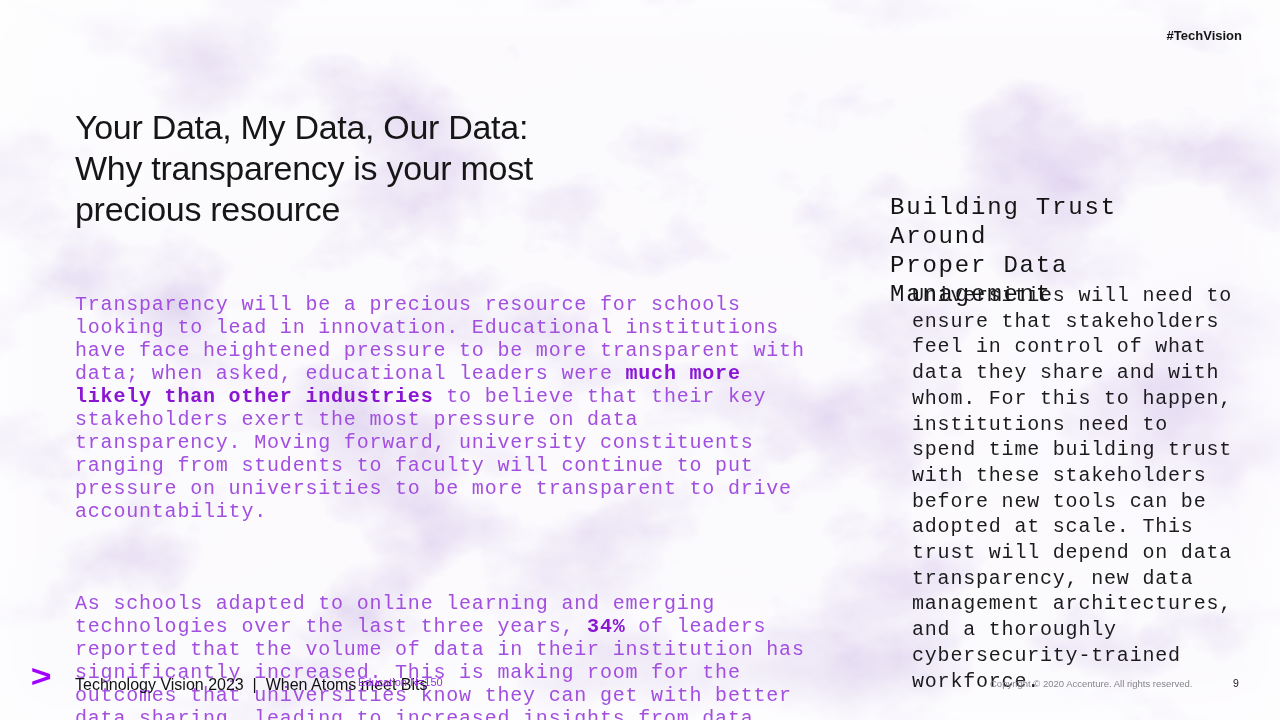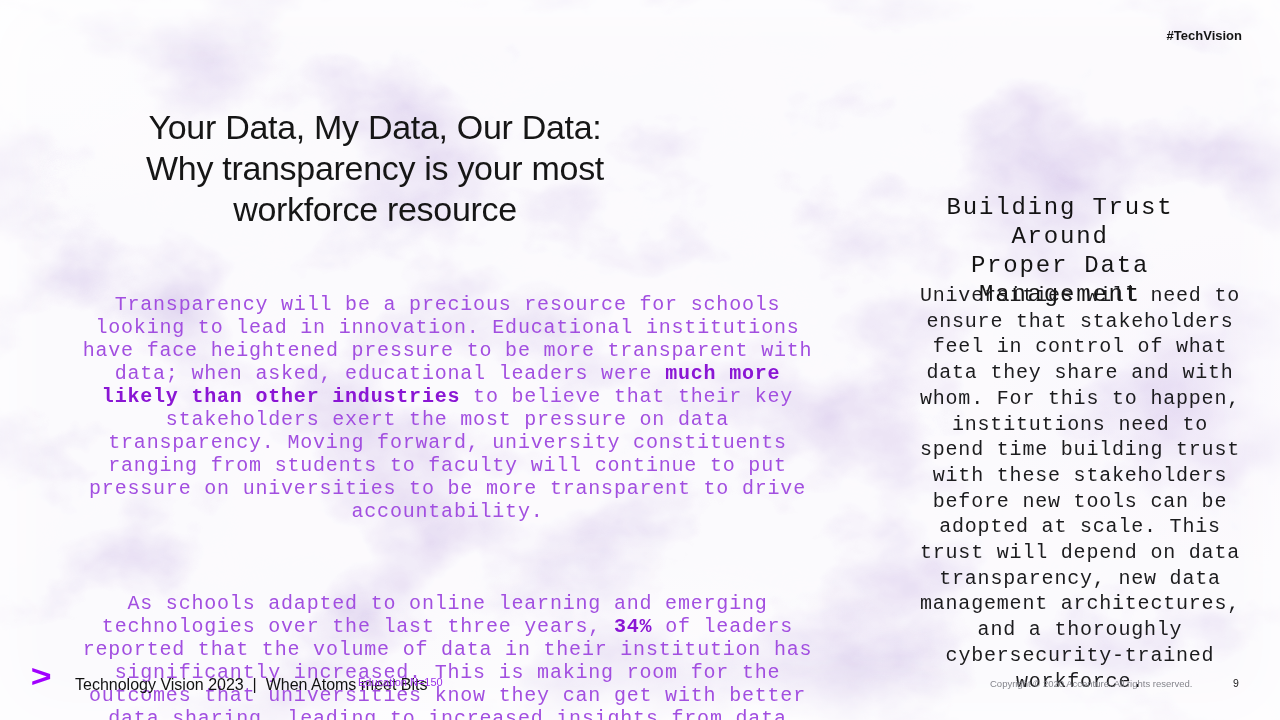--- a/index.html
+++ b/index.html
@@ -11,21 +11,21 @@
   .bg-svg { position:absolute; left:0; top:0; z-index:0; }
   .vignette {
     position:absolute; inset:0; z-index:1; pointer-events:none;
     box-shadow: inset 0 0 55px 18px rgba(255,255,255,0.65);
     background:
       radial-gradient(420px 260px at 3% 8%, rgba(255,255,255,0.55), rgba(255,255,255,0) 70%),
       radial-gradient(500px 300px at 50% 102%, rgba(255,255,255,0.5), rgba(255,255,255,0) 70%),
       radial-gradient(420px 240px at 100% 55%, rgba(246,241,252,0.5), rgba(255,255,255,0) 70%);
   }
   .layer { position:absolute; z-index:2; }
-  .prewrap { white-space: pre-wrap; text-align: center; }
+  .prewrap { white-space: pre-wrap; }
 
   .hashtag { right:38px; top:28px; font-size:13px; font-weight:bold; color:#141414; }
 
   .title {
     left:75px; top:107px; width:600px;
     font-size:34px; line-height:41px; font-weight:400;
     color:#161616; letter-spacing:-0.3px;
   }
 
   .mono { font-family:"Liberation Mono","DejaVu Sans Mono",monospace; }
@@ -78,21 +78,21 @@
     <rect width="1280" height="720" fill="#ddd2ee"></rect>
     <rect width="1280" height="720" filter="url(#cloudPurple)" opacity="0.55"></rect>
     <rect width="1280" height="720" filter="url(#cloudWhite)" opacity="0.9"></rect>
   </svg>
   <div class="vignette"></div>
 
   <div class="layer hashtag prewrap">#TechVision</div>
 
   <h1 class="layer title prewrap" style="margin:0">Your Data, My Data, Our Data:
 Why transparency is your most
-workforce resource</h1>
+precious resource</h1>
 
   <div class="layer left-body mono prewrap">
     <p><span>Transparency will be a precious resource for schools
 looking to lead in innovation. Educational institutions
 have face heightened pressure to be more transparent with
 data; when asked, educational leaders were </span><b>much more
 likely than other industries</b><span> to believe that their key
 stakeholders exert the most pressure on data
 transparency. Moving forward, university constituents
 ranging from students to faculty will continue to put

